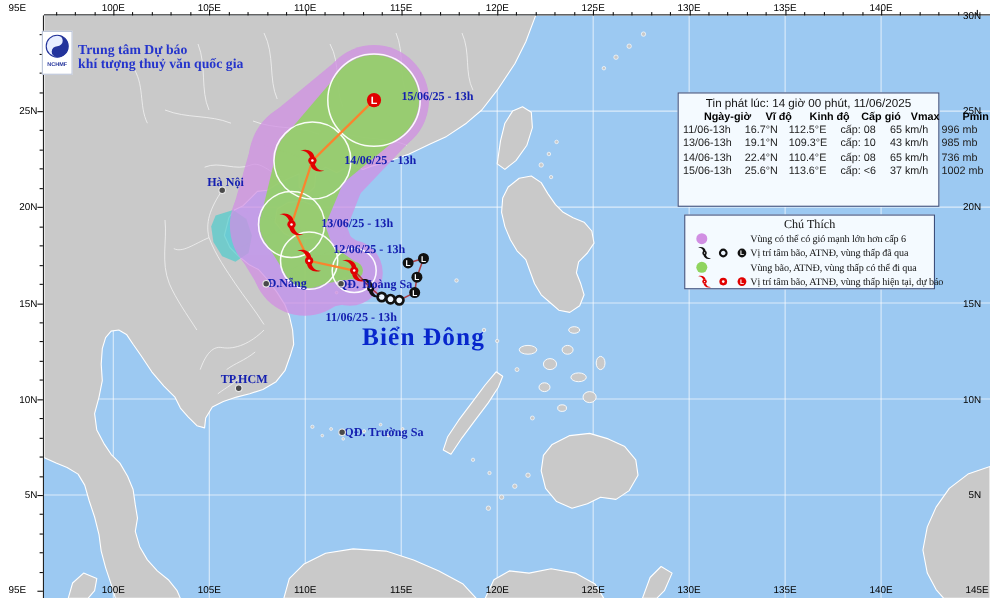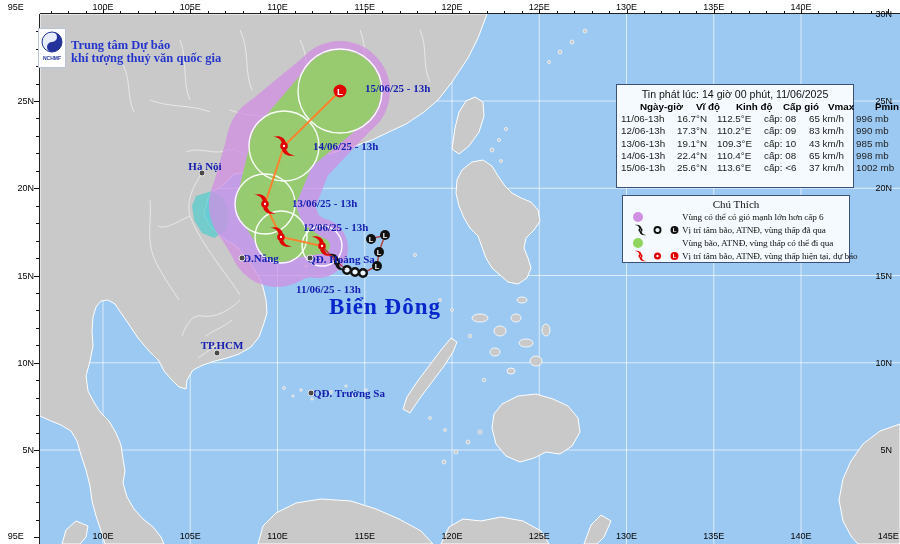--- a/index.html
+++ b/index.html
@@ -432,42 +432,34 @@
     <div id="tbl-rows">
         <div class="trow">
           <span>11/06-13h</span>
           <span>16.7°N</span>
           <span>112.5°E</span>
           <span>cấp: 08</span>
           <span>65 km/h</span>
           <span>996 mb</span>
         </div>
         <div class="trow">
-          <span>12/06-13h</span>
-          <span>17.3°N</span>
-          <span>110.2°E</span>
-          <span>cấp: 09</span>
-          <span>83 km/h</span>
-          <span>990 mb</span>
-        </div>
-        <div class="trow">
           <span>13/06-13h</span>
           <span>19.1°N</span>
           <span>109.3°E</span>
           <span>cấp: 10</span>
           <span>43 km/h</span>
           <span>985 mb</span>
         </div>
         <div class="trow">
           <span>14/06-13h</span>
           <span>22.4°N</span>
           <span>110.4°E</span>
           <span>cấp: 08</span>
           <span>65 km/h</span>
-          <span>998 mb</span>
+          <span>736 mb</span>
         </div>
         <div class="trow">
           <span>15/06-13h</span>
           <span>25.6°N</span>
           <span>113.6°E</span>
           <span>cấp: &lt;6</span>
           <span>37 km/h</span>
           <span>1002 mb</span>
         </div>
       </div>

